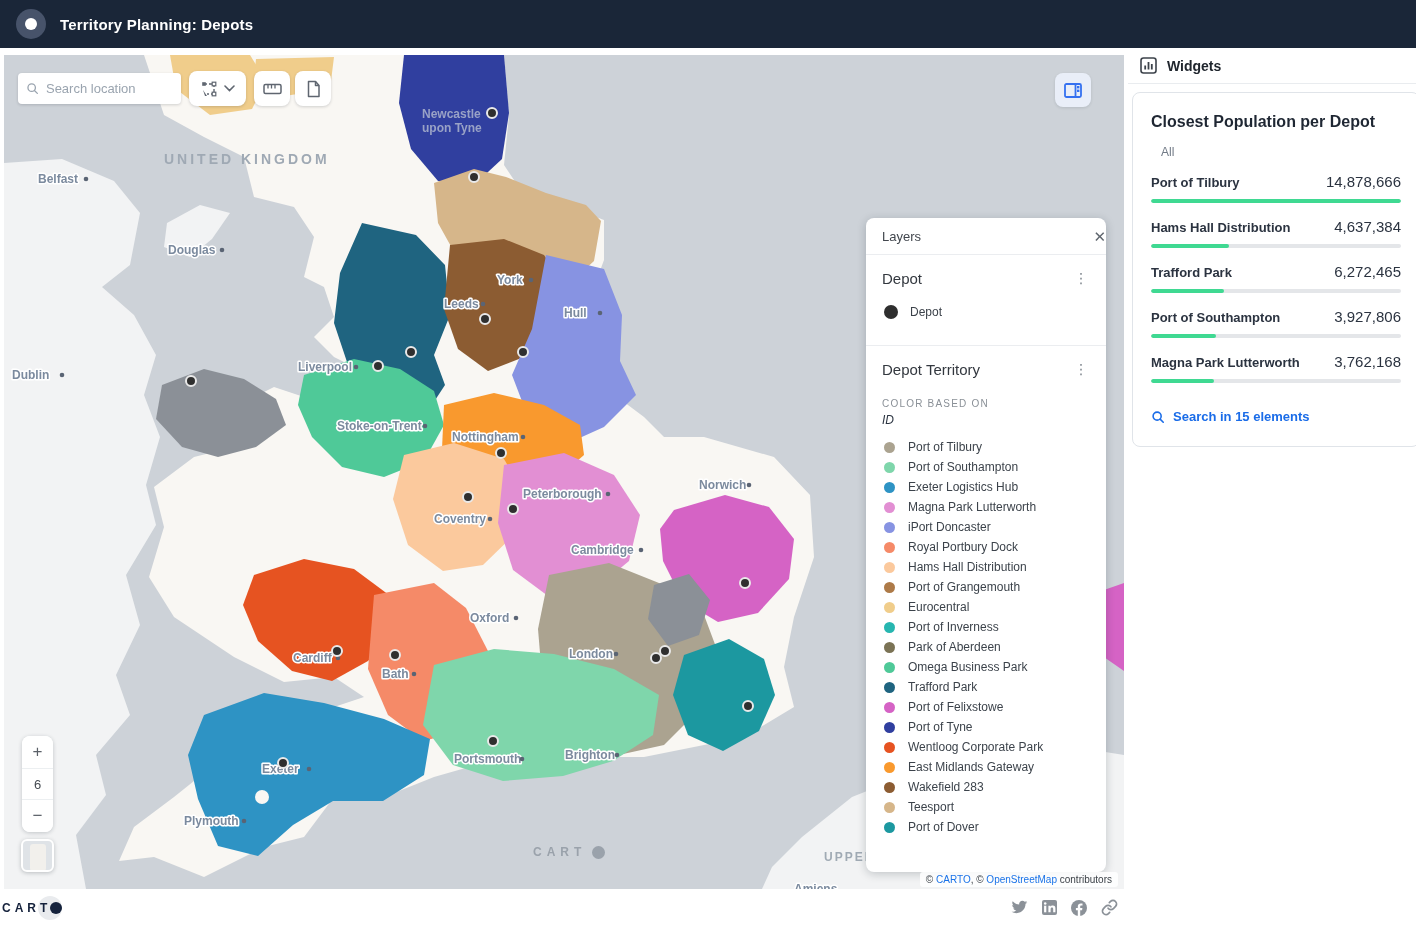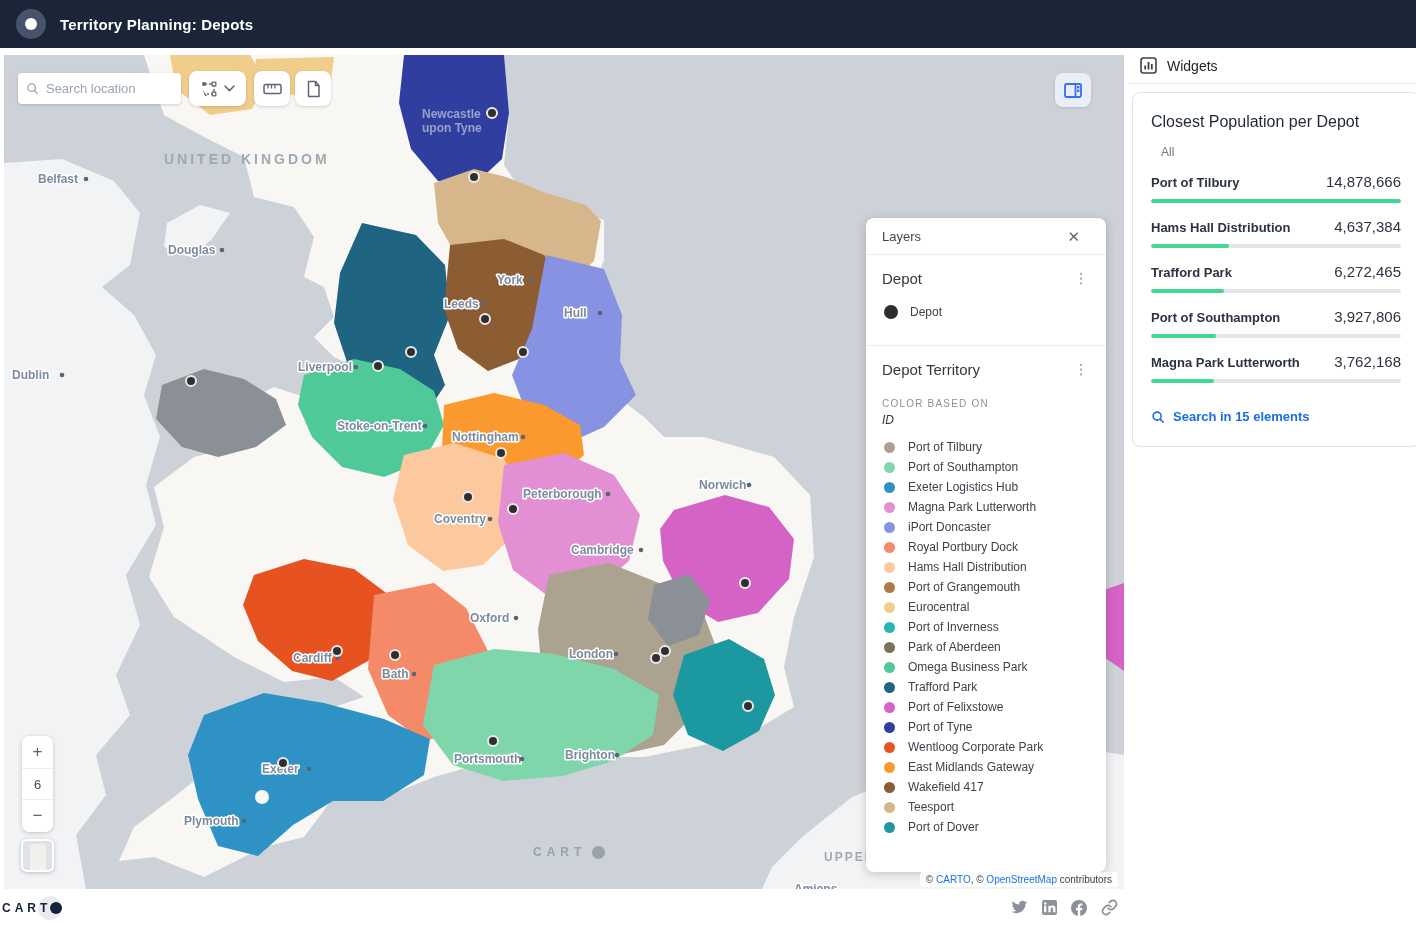--- a/index.html
+++ b/index.html
@@ -43,43 +43,43 @@
   .attribution { position:absolute; right:6px; bottom:2px; background:rgba(255,255,255,.85); border-radius:3px;
     padding:2px 6px; font-size:10px; color:#3c4248; }
   .attribution a { color:#1a73e8; text-decoration:none; cursor:pointer; }
   .watermark { position:absolute; left:529px; top:790px; display:flex; align-items:center; gap:6px;
     font-size:12px; font-weight:700; letter-spacing:5px; color:#9aa2ab; }
   .watermark .wm-dot { width:13px; height:13px; border-radius:50%; background:#9aa2ab; }
 
   
   .layers-panel { position:absolute; left:862px; top:163px; width:240px; height:654px; background:#fff; border-radius:8px;
     box-shadow:0 2px 10px rgba(20,30,40,.22); display:flex; flex-direction:column; }
-  .lp-header { height:37px; display:flex; align-items:center; justify-content:space-between; padding:0 26px 0 16px; border-bottom:1px solid #ebedf0; }
+  .lp-header { height:37px; display:flex; align-items:center; justify-content:space-between; padding:0 0 0 16px; border-bottom:1px solid #ebedf0; }
   .lp-title { font-size:13px; color:#42474e; }
   .lp-close { background:none; border:none; font-size:15px; color:#5f666e; cursor:pointer; line-height:1; }
   .lp-section { padding:14px 16px 10px; }
   .lp-sec-head { display:flex; align-items:center; justify-content:space-between; }
   .lp-sec-title { font-size:15px; font-weight:500; color:#33383f; }
   .kebab { background:none; border:none; color:#7d848c; font-size:14px; cursor:pointer; line-height:1; padding:2px; }
   .lp-depot-row { display:flex; align-items:center; gap:12px; margin:18px 0 10px 2px; }
   .lp-depot-dot { width:14px; height:14px; border-radius:50%; }
   .lp-depot-lbl { font-size:12px; color:#3c424a; }
   .lp-divider { border-top:1px solid #ebedf0; margin:6px 0 0; }
   .lp-caption { font-size:10px; letter-spacing:1.2px; color:#8a9097; margin-top:20px; }
   .lp-field { font-size:12px; color:#2c3542; margin-top:4px; margin-bottom:10px;font-style:italic; }
   .legend-row { display:flex; align-items:center; gap:13px; height:20px; padding-left:2px; }
   .legend-dot { width:11px; height:11px; border-radius:50%; flex:none; }
   .legend-lbl { font-size:12px; color:#3c434b; white-space:nowrap; }
 
   
   .sidebar { flex:1; background:#fff; padding-left:4px; }
   .sb-header { height:36px; display:flex; align-items:center; gap:10px; padding-left:12px; border-bottom:1px solid #e9ecef; }
-  .sb-title { font-size:14px; font-weight:400; color:#20262e; }
+  .sb-title { font-size:14px; font-weight:700; color:#20262e; }
   .widget-card { margin:8px 0 0 4px; width:288px; border:1px solid #e0e4e9; border-radius:8px; padding:20px 18px 22px; }
-  .w-title { font-size:16px; font-weight:400; color:#1f2733; }
+  .w-title { font-size:16px; font-weight:700; color:#1f2733; }
   .w-filter { font-size:12px; color:#717a86; margin:14px 10px 14px; }
   .wrow { margin-bottom:15px; }
   .wrow-top { display:flex; justify-content:space-between; align-items:baseline; }
   .wrow-label { font-size:13px; font-weight:700; color:#2b3340; }
   .wrow-value { font-size:15px; color:#2b3340; }
   .bar-track { margin-top:9px; height:4px; border-radius:2px; background:#e4e6e9; overflow:hidden; }
   .bar-fill { height:100%; border-radius:2px; }
   .w-search { display:flex; align-items:center; gap:8px; margin-top:26px; background:none; border:none; cursor:pointer; }
   .w-search span { font-size:13px; font-weight:700; color:#1a6ce8; }
 
@@ -368,21 +368,21 @@
               <div class="legend-row">
                 <span class="legend-dot" style="background: rgb(230, 83, 33);"></span>
                 <span class="legend-lbl">Wentloog Corporate Park</span>
               </div>
               <div class="legend-row">
                 <span class="legend-dot" style="background: rgb(249, 153, 46);"></span>
                 <span class="legend-lbl">East Midlands Gateway</span>
               </div>
               <div class="legend-row">
                 <span class="legend-dot" style="background: rgb(140, 92, 50);"></span>
-                <span class="legend-lbl">Wakefield 417</span>
+                <span class="legend-lbl">Wakefield 283</span>
               </div>
               <div class="legend-row">
                 <span class="legend-dot" style="background: rgb(214, 182, 138);"></span>
                 <span class="legend-lbl">Teesport</span>
               </div>
               <div class="legend-row">
                 <span class="legend-dot" style="background: rgb(28, 152, 160);"></span>
                 <span class="legend-lbl">Port of Dover</span>
               </div>
             </div>

